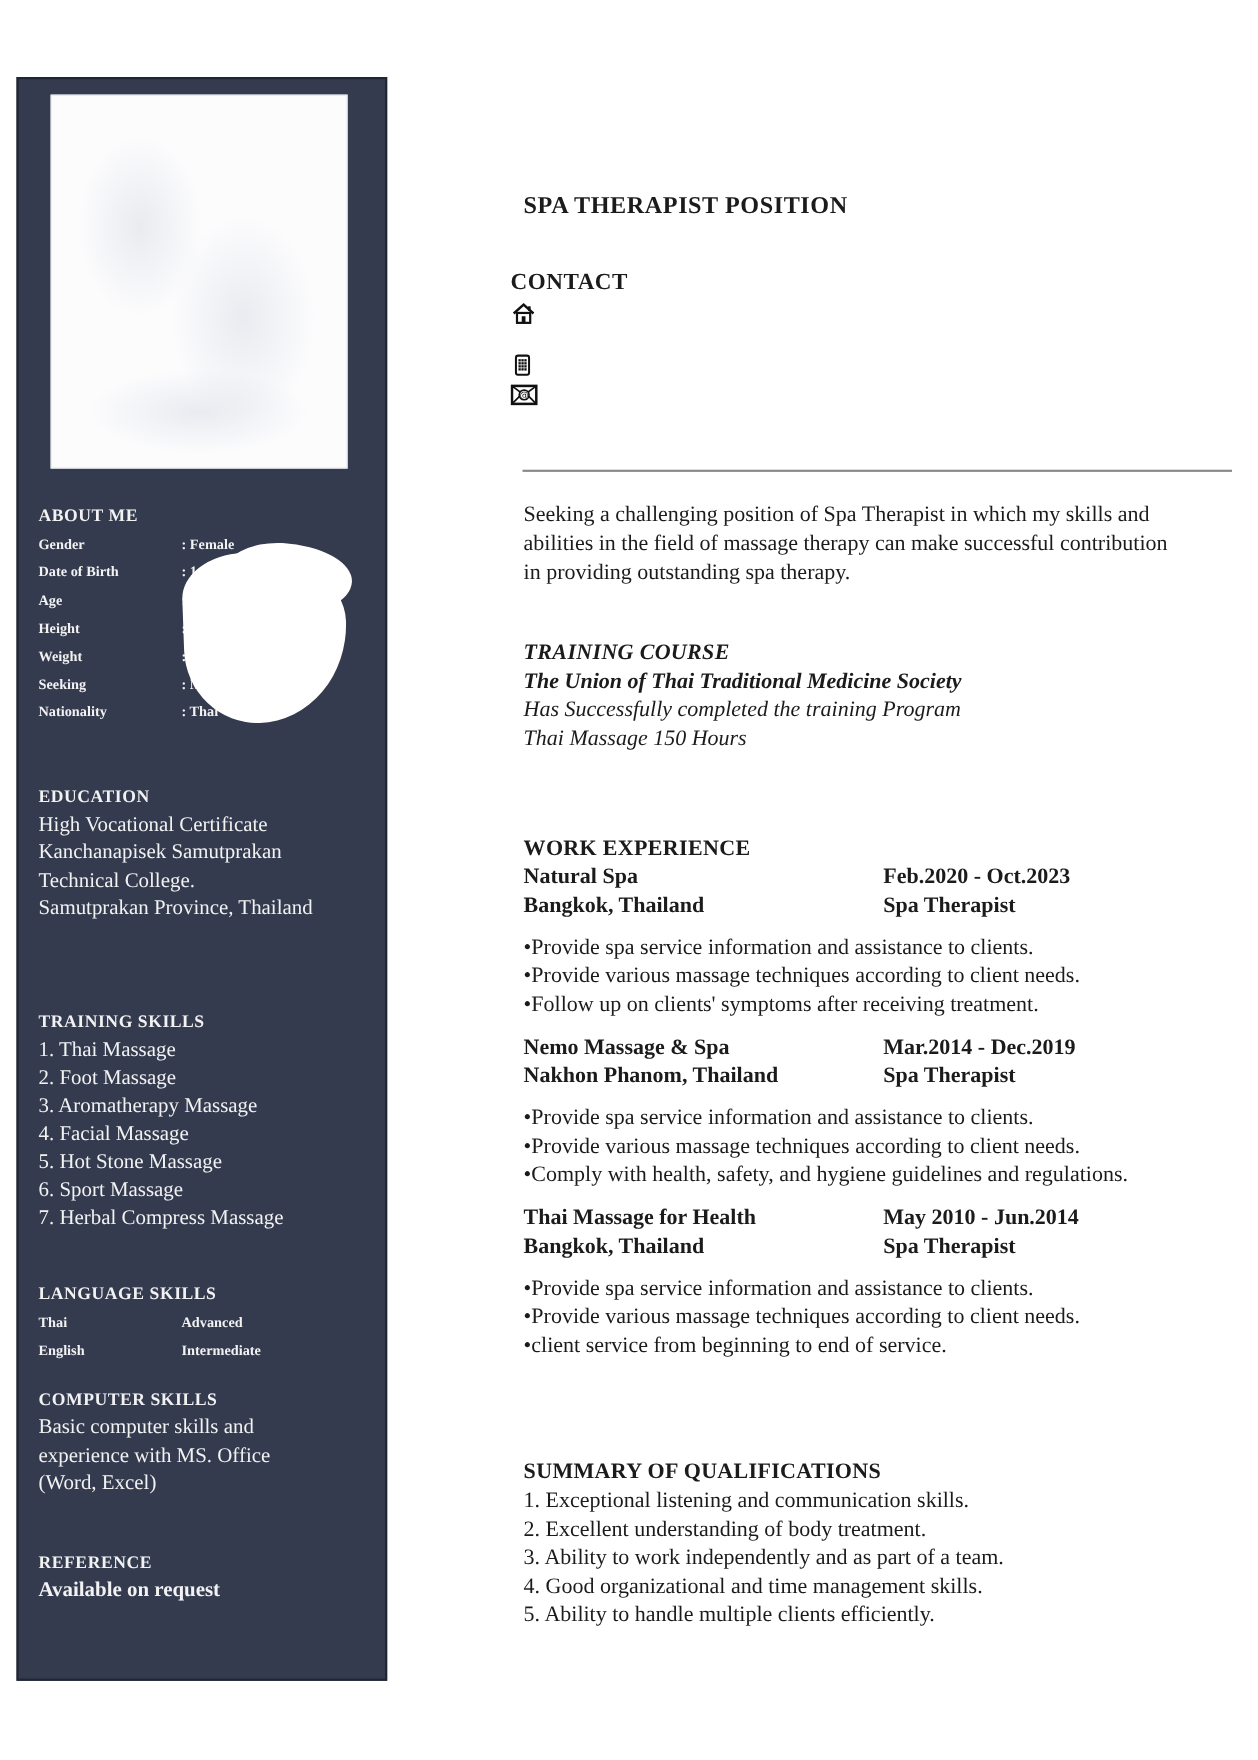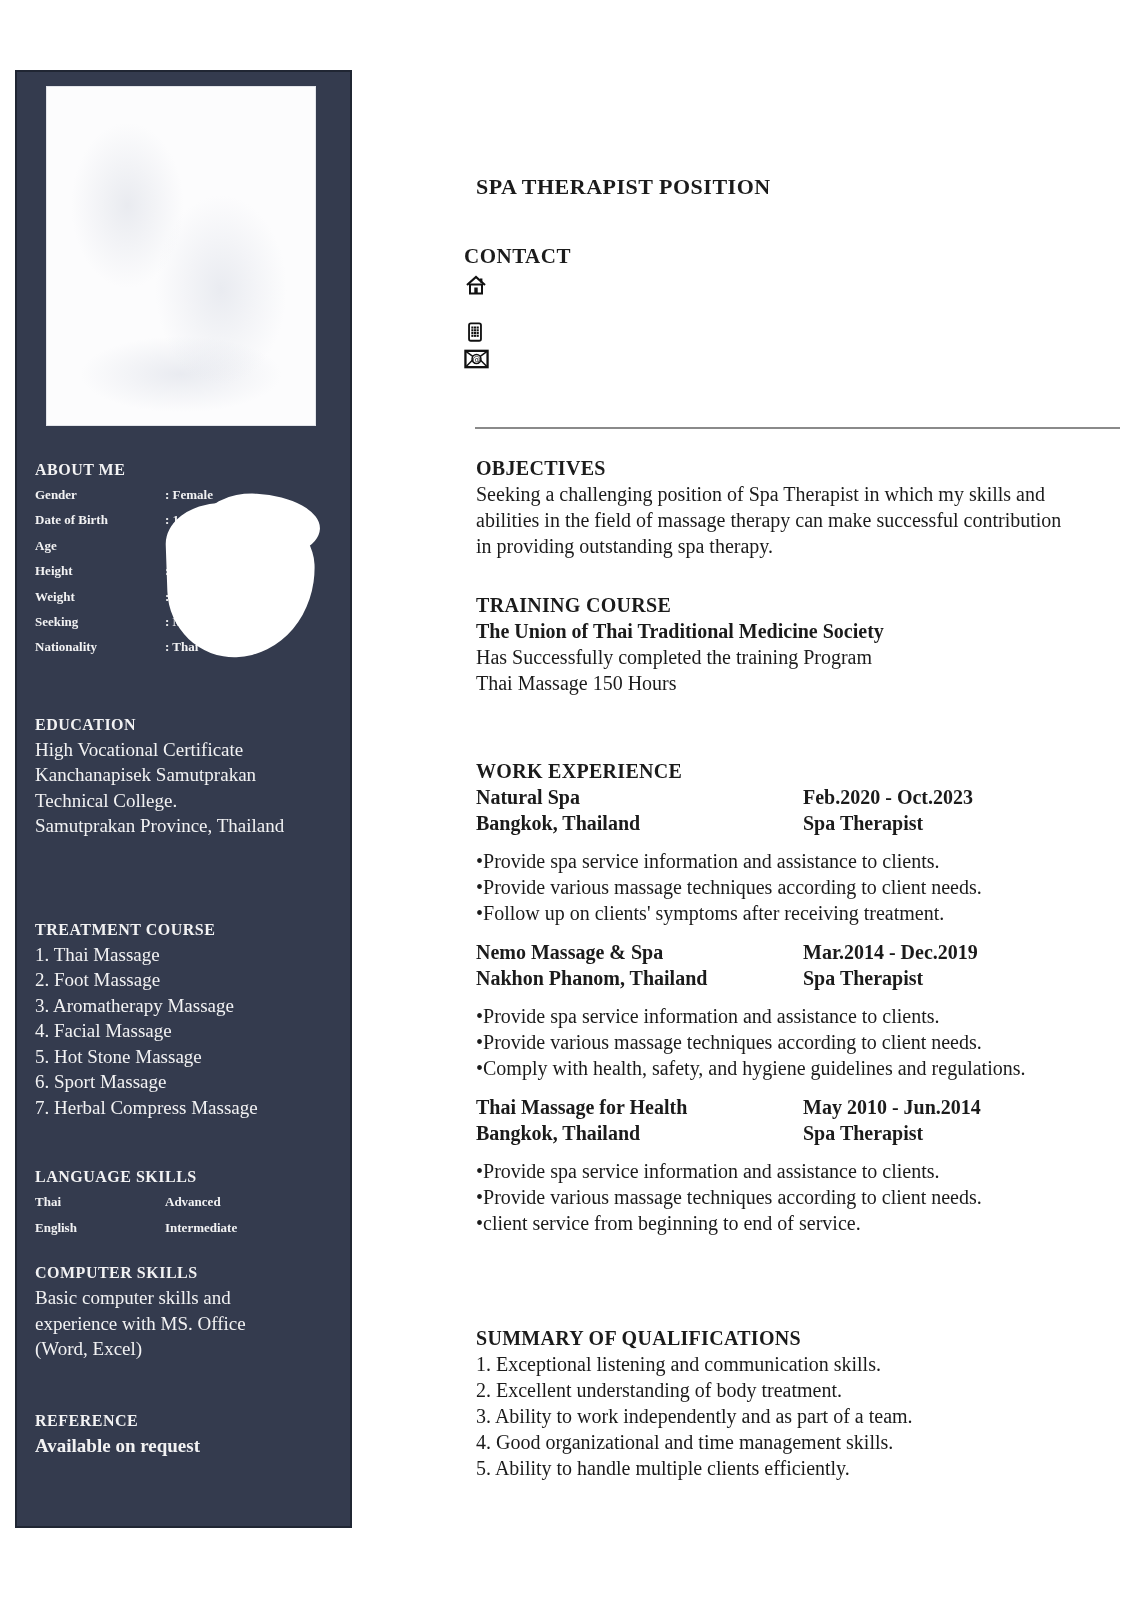--- a/index.html
+++ b/index.html
@@ -55,21 +55,21 @@
   .contact .icon{display:block;width:24px;height:24px;}
   .icon-home{margin-top:4px;}
   .icon-phone{margin-top:24px;}
   .icon-mail{margin-top:4px;}
   .divider{
     position:absolute;left:475px;top:427px;width:645px;height:2px;background:#8a8a8a;
   }
   .sec{position:absolute;left:476px;width:632px;font-size:20px;line-height:26px;}
   .sec .h{font-weight:bold;font-size:20px;letter-spacing:.3px;}
   .sec-objectives{top:455px;width:604px;}
-  .sec-training{top:592px;}
+  .sec-training{top:580px;font-style:italic;}
   .sec-experience{top:758px;}
   .sec-quals{top:1325px;}
   .job{margin-top:13px;}
   .job-head{display:grid;grid-template-columns:327px auto;font-weight:bold;}
   .bullets{margin-top:12px;}
   .bullets .b{padding-left:0;}
   .bullets .b::before{content:"\2022 ";}
   .bold{font-weight:bold;}
 </style>
 </head>
@@ -111,21 +111,21 @@
     </div>
 
     <div class="side-h gap-edu">EDUCATION</div>
     <div class="side-lines">
       <div>High Vocational Certificate</div>
       <div>Kanchanapisek Samutprakan</div>
       <div>Technical College.</div>
       <div>Samutprakan Province, Thailand</div>
     </div>
 
-    <div class="side-h gap-treat">TREATMENT COURSE</div>
+    <div class="side-h gap-treat">TRAINING SKILLS</div>
     <div class="side-lines">
       <div>1. Thai Massage</div>
       <div>2. Foot Massage</div>
       <div>3. Aromatherapy Massage</div>
       <div>4. Facial Massage</div>
       <div>5. Hot Stone Massage</div>
       <div>6. Sport Massage</div>
       <div>7. Herbal Compress Massage</div>
     </div>
 
@@ -195,21 +195,20 @@
       <path d="M2 18 L10 10 M24 18 L16 10" fill="none" stroke="#111" stroke-width="1.6"></path>
       <circle cx="13" cy="10" r="4.6" fill="#fff" stroke="#111" stroke-width="1.6"></circle>
       <text x="13" y="13.3" text-anchor="middle" font-size="8.5" font-family="'DejaVu Sans',sans-serif" fill="#111">@</text>
     </svg>
   </span>
 </div>
 
 <div class="divider"></div>
 
 <div class="sec sec-objectives">
-  <div class="h">OBJECTIVES</div>
   <div>Seeking a challenging position of Spa Therapist in which my skills and abilities in the field of massage therapy can make successful contribution in providing outstanding spa therapy.</div>
 </div>
 
 <div class="sec sec-training">
   <div class="h">TRAINING COURSE</div>
   <div class="bold">The Union of Thai Traditional Medicine Society</div>
   <div>Has Successfully completed the training Program</div>
   <div>Thai Massage 150 Hours</div>
 </div>
 

